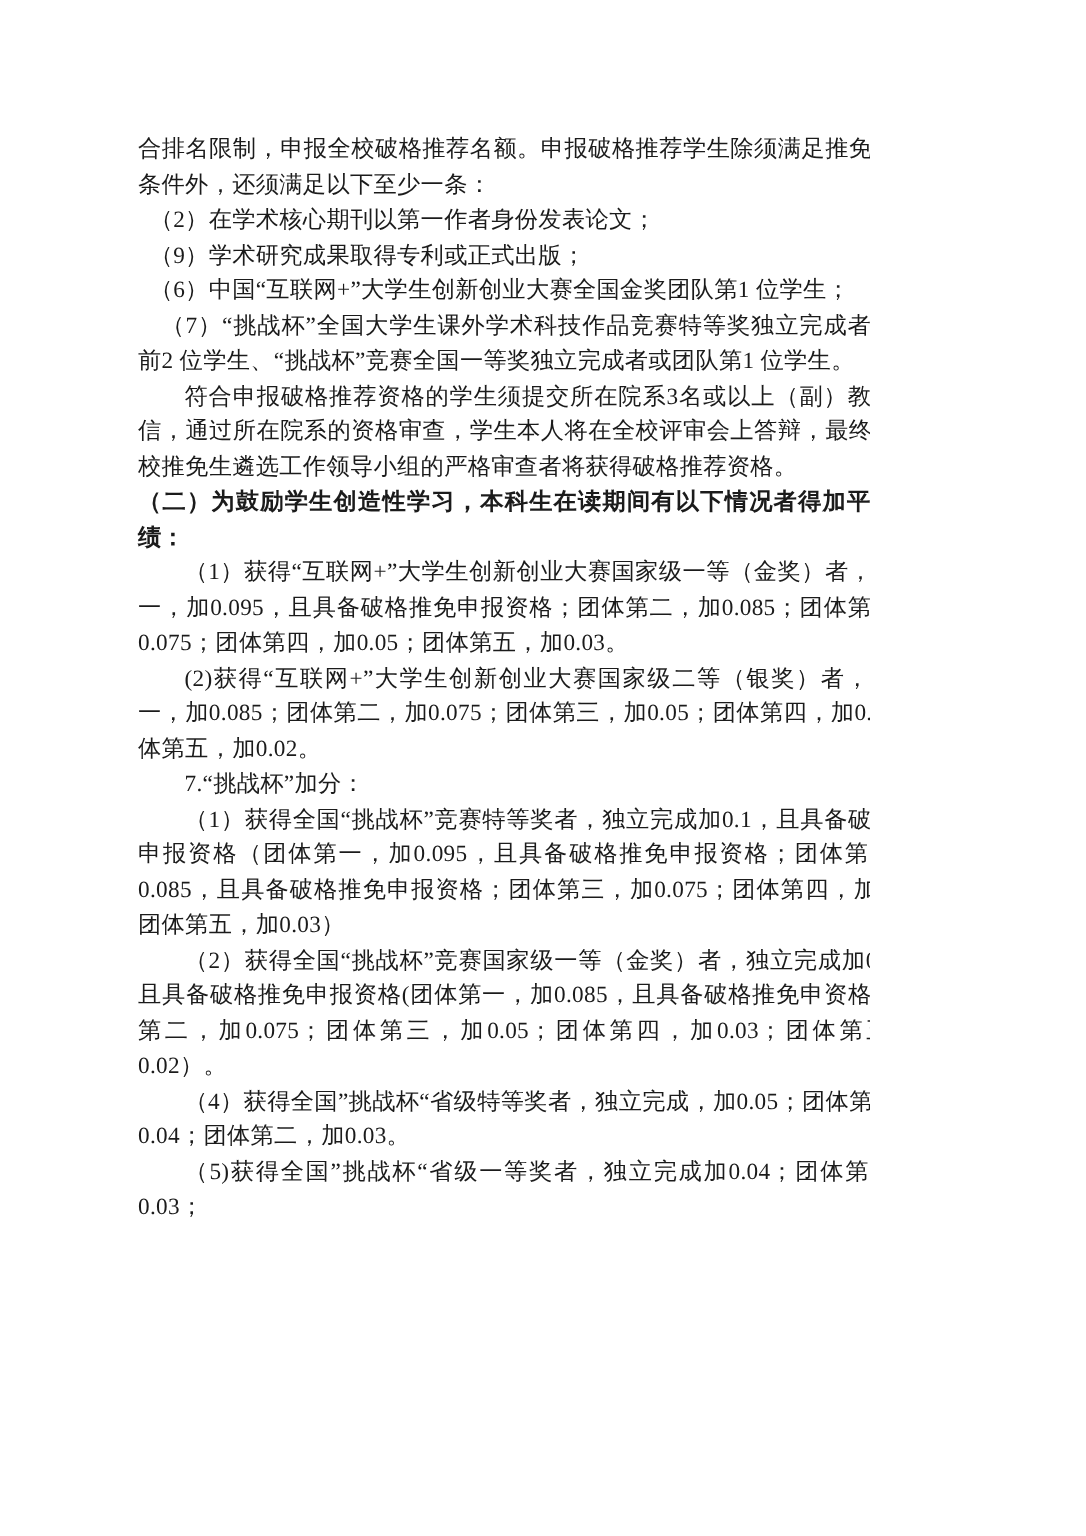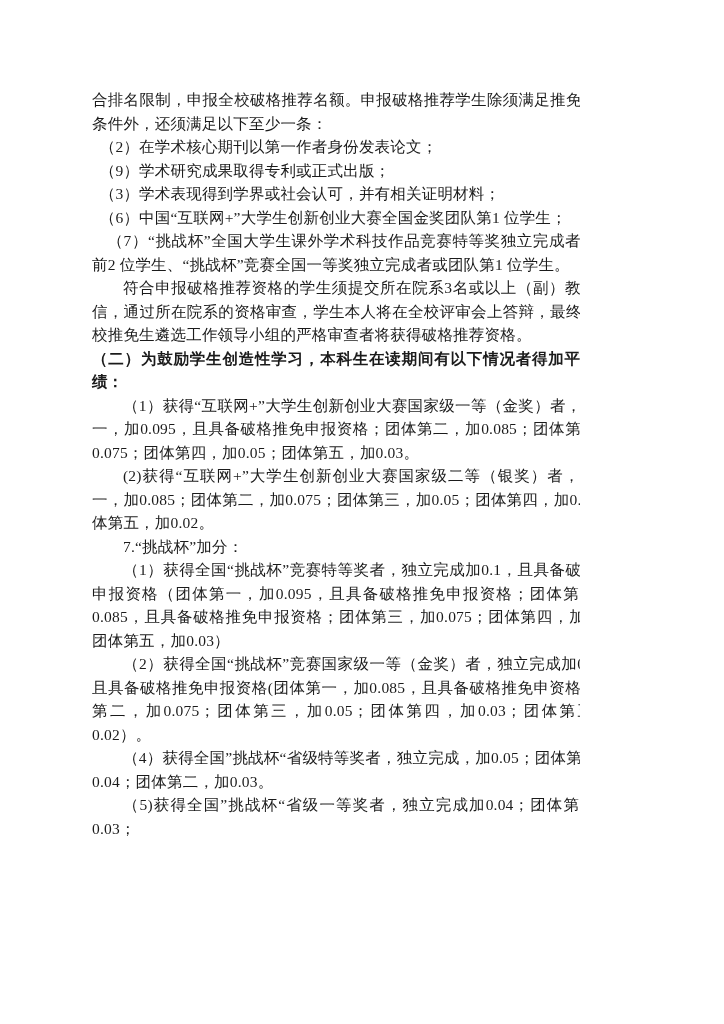--- a/index.html
+++ b/index.html
@@ -41,21 +41,20 @@
   }
 </style>
 </head>
 <body>
 
 <div class="page">
   <div class="content">
     <p class="indent-0">合排名限制，申报全校破格推荐名额。申报破格推荐学生除须满足推免对象的条件外，还须满足以下至少一条：</p>
     <p class="indent-half">（2）在学术核心期刊以第一作者身份发表论文；</p>
     <p class="indent-half">（9）学术研究成果取得专利或正式出版；</p>
-    <p class="indent-half">（3）学术表现得到学界或社会认可，并有相关证明材料；</p>
     <p class="indent-half">（6）中国“互联网+”大学生创新创业大赛全国金奖团队第1 位学生；</p>
     <p class="indent-1">（7）“挑战杯”全国大学生课外学术科技作品竞赛特等奖独立完成者或团队前2 位学生、“挑战杯”竞赛全国一等奖独立完成者或团队第1 位学生。</p>
     <p class="indent-2">符合申报破格推荐资格的学生须提交所在院系3名或以上（副）教授推荐信，通过所在院系的资格审查，学生本人将在全校评审会上答辩，最终通过学校推免生遴选工作领导小组的严格审查者将获得破格推荐资格。</p>
     <p class="indent-0 heading">（二）为鼓励学生创造性学习，本科生在读期间有以下情况者得加平均学分绩：</p>
     <p class="indent-2">（1）获得“互联网+”大学生创新创业大赛国家级一等（金奖）者，团体第一，加0.095，且具备破格推免申报资格；团体第二，加0.085；团体第三，即0.075；团体第四，加0.05；团体第五，加0.03。</p>
     <p class="indent-2">(2)获得“互联网+”大学生创新创业大赛国家级二等（银奖）者，团体第一，加0.085；团体第二，加0.075；团体第三，加0.05；团体第四，加0.03；团体第五，加0.02。</p>
     <p class="indent-2">7.“挑战杯”加分：</p>
     <p class="indent-2">（1）获得全国“挑战杯”竞赛特等奖者，独立完成加0.1，且具备破格推免申报资格（团体第一，加0.095，且具备破格推免申报资格；团体第二，加0.085，且具备破格推免申报资格；团体第三，加0.075；团体第四，加0.05；团体第五，加0.03）</p>
     <p class="indent-2">（2）获得全国“挑战杯”竞赛国家级一等（金奖）者，独立完成加0.095，且具备破格推免申报资格(团体第一，加0.085，且具备破格推免申资格；团体第二，加0.075；团体第三，加0.05；团体第四，加0.03；团体第五，加0.02）。</p>
     <p class="indent-2">（4）获得全国”挑战杯“省级特等奖者，独立完成，加0.05；团体第一，加0.04；团体第二，加0.03。</p>

